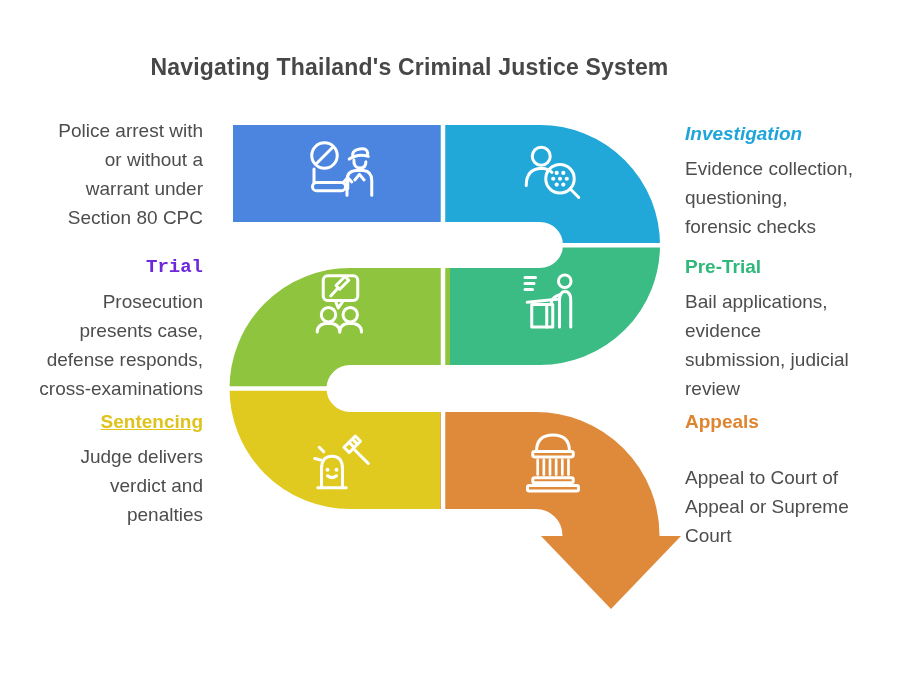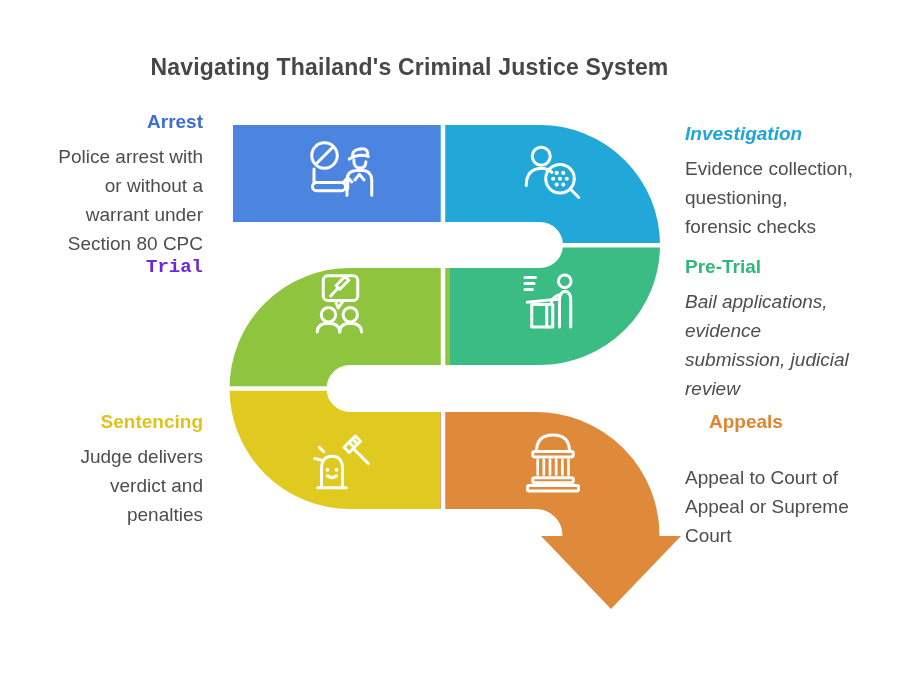--- a/index.html
+++ b/index.html
@@ -117,51 +117,54 @@
       <line x1="34.3" y1="22.6" x2="34.3" y2="32.4"></line>
     </g>
     <rect x="10.5" y="34.5" width="27" height="3.4" rx="1.2"></rect>
     <rect x="7" y="39.7" width="34" height="3.6" rx="1.2"></rect>
   </g>
 </svg>
 
 <div class="title" style="color: rgb(71, 71, 71);">Navigating Thailand's Criminal Justice System</div>
 
 <div class="stage-text left" style="top:109px">
-  <div class="stage-label" style="color: rgb(60, 110, 214);">Arrest</div>
   <div class="stage-desc" style="color: rgb(77, 77, 77);">Police arrest with
 or without a
 warrant under
 Section 80 CPC</div>
 </div>
 
 <div class="stage-text right" style="top:121px">
   <div class="stage-label" style="color: rgb(30, 165, 218); font-style: italic;">Investigation</div>
   <div class="stage-desc" style="color: rgb(77, 77, 77);">Evidence collection,
 questioning,
 forensic checks</div>
 </div>
 
 <div class="stage-text right" style="top:254px">
   <div class="stage-label" style="color: rgb(46, 184, 122);">Pre-Trial</div>
-  <div class="stage-desc" style="color: rgb(77, 77, 77); font-style: italic;">Bail applications,
+  <div class="stage-desc" style="color: rgb(77, 77, 77);">Bail applications,
 evidence
 submission, judicial
 review</div>
 </div>
 
 <div class="stage-text left" style="top:254px">
   <div class="stage-label" style="color: #6d28d9; font-family: Liberation Mono, monospace;">Trial</div>
+  <div class="stage-desc" style="color: rgb(77, 77, 77);">Prosecution
+presents case,
+defense responds,
+cross-examinations</div>
 </div>
 
 <div class="stage-text left" style="top:409px">
-  <div class="stage-label" style="color: rgb(223, 195, 29);">Sentencing</div>
+  <div class="stage-label" style="color: rgb(223, 195, 29); text-decoration: underline;">Sentencing</div>
   <div class="stage-desc" style="color: rgb(77, 77, 77);">Judge delivers
 verdict and
 penalties</div>
 </div>
 
 <div class="stage-text right" style="top:409px">
-  <div class="stage-label" style="color: rgb(223, 132, 48); margin-left: 24px;">Appeals</div>
+  <div class="stage-label" style="color: rgb(223, 132, 48);">Appeals</div>
   <div class="stage-desc" style="color: rgb(77, 77, 77); margin-top: 28px;">Appeal to Court of
 Appeal or Supreme
 Court</div>
 </div>
 
 </body></html>

